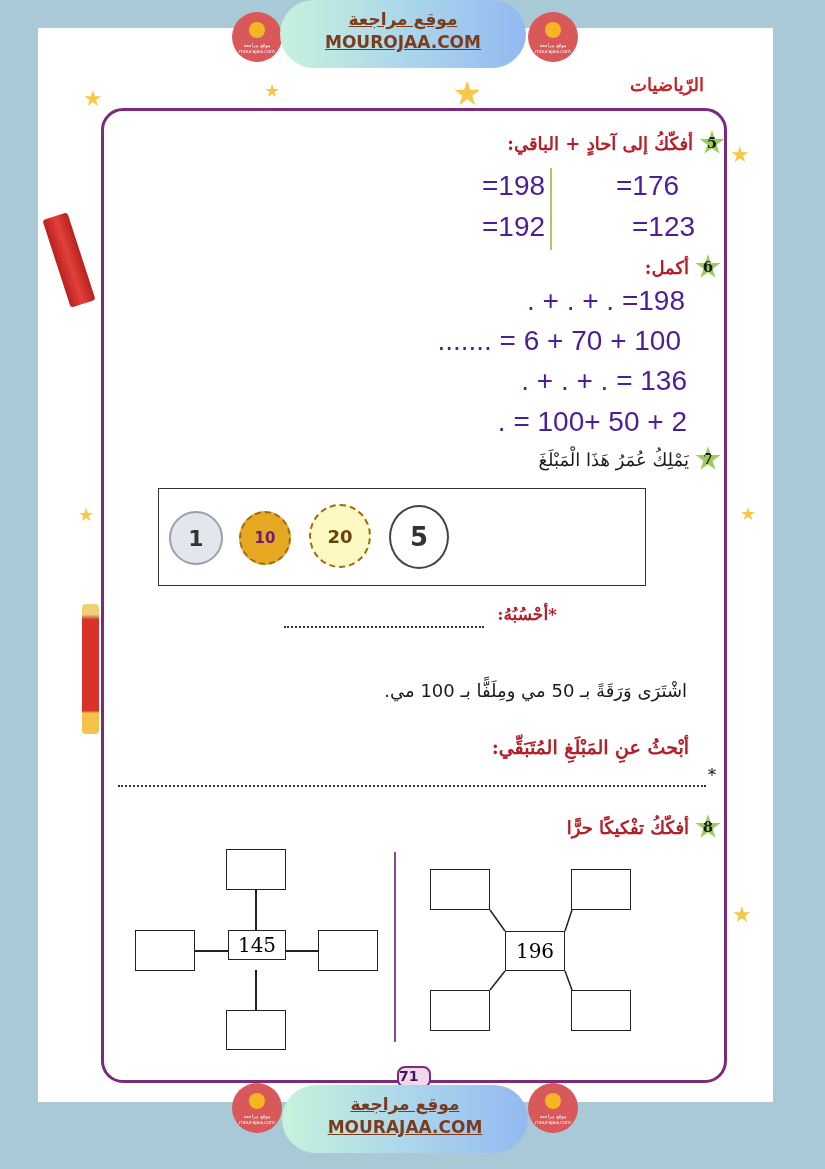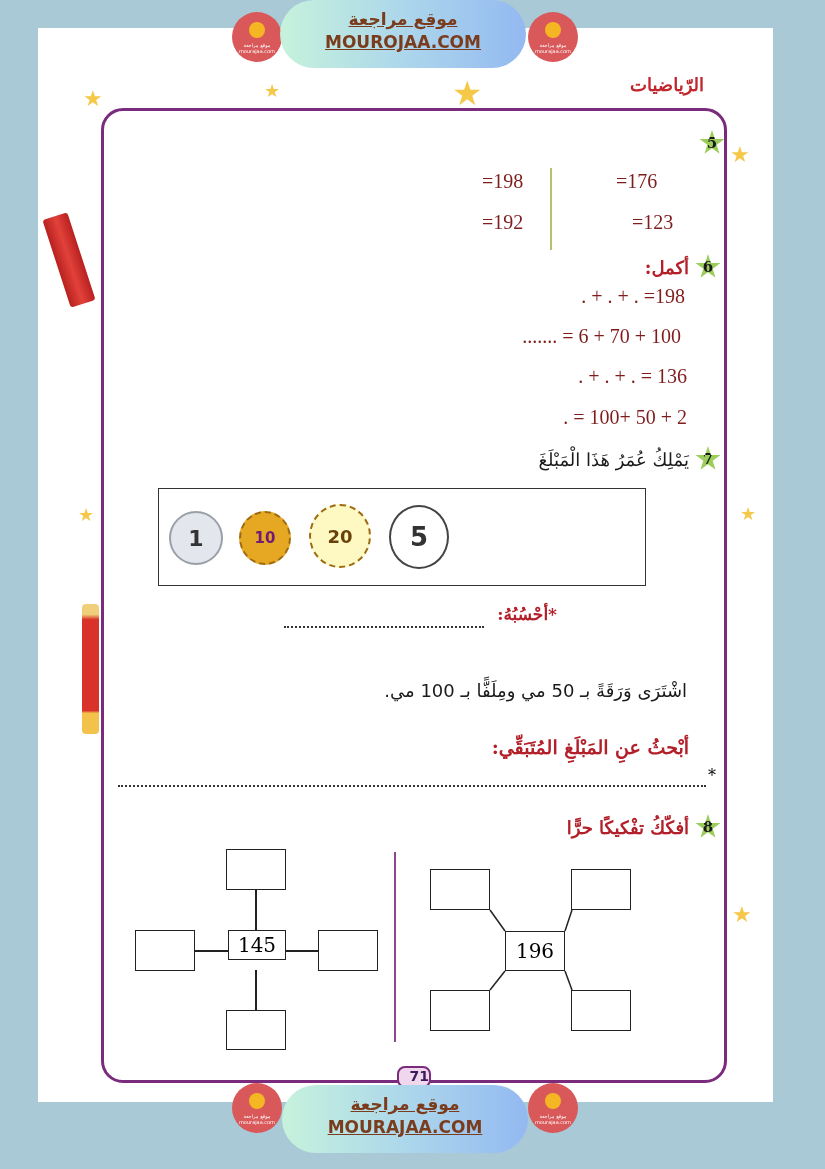--- a/index.html
+++ b/index.html
@@ -10,29 +10,29 @@
   .banner .en { font-size: 17px; line-height: 24px; }
   .logo { position: absolute; width: 50px; height: 50px; border-radius: 50%; background: #d9585a; }
   .logo .dot { position: absolute; left: 17px; top: 10px; width: 16px; height: 16px; border-radius: 50%; background: #f5b623; }
   .logo .lt { position: absolute; left: 0; top: 30px; width: 50px; text-align: center; font-size: 5px; color: #fff; font-family: "DejaVu Sans", sans-serif; line-height: 6px; }
   .frame { position: absolute; left: 101px; top: 108px; width: 626px; height: 975px; border: 3px solid #7a2b7c; border-radius: 22px; }
   .subject { position: absolute; left: 630px; top: 74px; font-size: 18px; color: #c0262c; font-weight: bold; direction: rtl; }
   .star { position: absolute; color: #f5c84a; font-size: 22px; line-height: 1; }
   .q-head { position: absolute; direction: rtl; display: flex; align-items: center; gap: 6px; }
   .q-num { width: 26px; height: 26px; background: #9acd5a; clip-path: polygon(50% 0%, 61% 35%, 98% 35%, 68% 57%, 79% 91%, 50% 70%, 21% 91%, 32% 57%, 2% 35%, 39% 35%); display: flex; align-items: center; justify-content: center; font-size: 15px; font-weight: bold; color: #1a1a1a; }
   .q-title { font-size: 18px; color: #b3202a; font-weight: bold; }
-  .num { position: absolute; font-size: 20px; color: #7f1d1d; font-family: Liberation Serif, serif; }
+  .num { position: absolute; font-size: 28px; color: #4c1d95; font-family: Liberation Sans, sans-serif; }
   .vline { position: absolute; width: 2px; background: #b9c06c; }
   .coins { position: absolute; left: 158px; top: 488px; width: 488px; height: 98px; border: 1.5px solid #333; }
   .coin { position: absolute; border-radius: 50%; display: flex; align-items: center; justify-content: center; font-weight: bold; font-family: "DejaVu Sans", sans-serif; }
   .dots { position: absolute; border-bottom: 2px dotted #333; height: 2px; }
   .box { position: absolute; border: 1.5px solid #222; background: #fff; }
   .center-box { display: flex; align-items: center; justify-content: center; font-size: 20px; font-family: "DejaVu Serif", serif; }
   .line { position: absolute; background: #222; }
-  .page-num { position: absolute; left: 397px; top: 1066px; width: 34px; height: 22px; border: 2px solid #7a2b7c; border-radius: 8px; background: #f1d7ee; text-align: right; font-size: 14px; font-weight: bold; color: #3a1a5a; font-family: "DejaVu Sans", sans-serif; }
+  .page-num { position: absolute; left: 397px; top: 1066px; width: 34px; height: 22px; border: 2px solid #7a2b7c; border-radius: 8px; background: #f1d7ee; text-align: left; font-size: 14px; font-weight: bold; color: #3a1a5a; font-family: "DejaVu Sans", sans-serif; }
   .marker { position: absolute; left: 56px; top: 214px; width: 26px; height: 92px; background: linear-gradient(90deg, #b8211f, #e2413a, #b8211f); border-radius: 3px; transform: rotate(-18deg); }
   .pencil { position: absolute; left: 82px; top: 604px; width: 17px; height: 130px; background: linear-gradient(180deg, #f0cf7a 0%, #f0cf7a 8%, #d8322a 12%, #d8322a 82%, #f2c24a 84%); border-radius: 4px; }
 </style>
 </head>
 <body>
 
 <div class="page"></div>
 
 <div class="logo" style="left:232px;top:12px;">
     <div class="dot"></div>
@@ -57,20 +57,21 @@
 <span class="star" style="left:740px;top:505px;font-size:18px;">★</span>
 <span class="star" style="left:732px;top:904px;">★</span>
 
 <div class="marker"></div>
 <div class="pencil"></div>
 
 <div class="frame"></div>
 
 <div class="q-head" style="right:100px;top:130px;">
   <div class="q-num">5</div>
+  <div class="q-title">أفكّكُ إلى آحادٍ + الباقي:</div>
 </div>
 <div class="num" style="left:616px;top:170px;">=176</div>
 <div class="num" style="left:482px;top:170px;">=198</div>
 <div class="num" style="left:632px;top:211px;">=123</div>
 <div class="num" style="left:482px;top:211px;">=192</div>
 <div class="vline" style="left:550px;top:168px;height:82px;"></div>
 
 <div class="q-head" style="right:104px;top:254px;">
   <div class="q-num">6</div>
   <div class="q-title">أكمل:</div>

